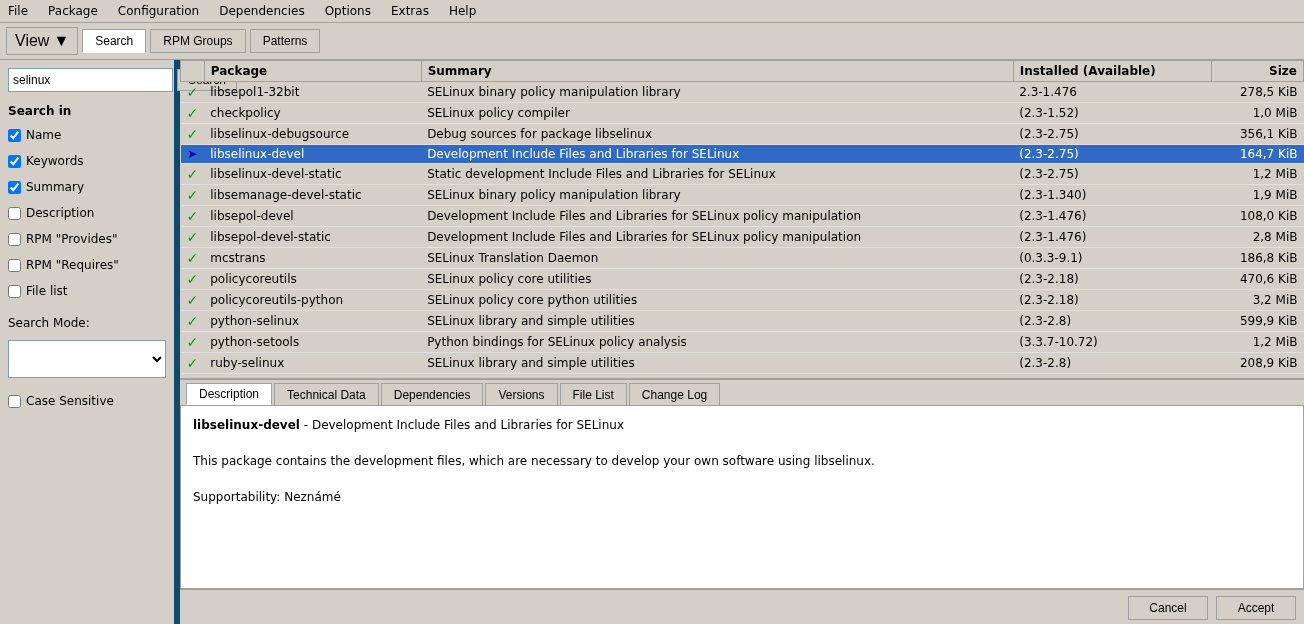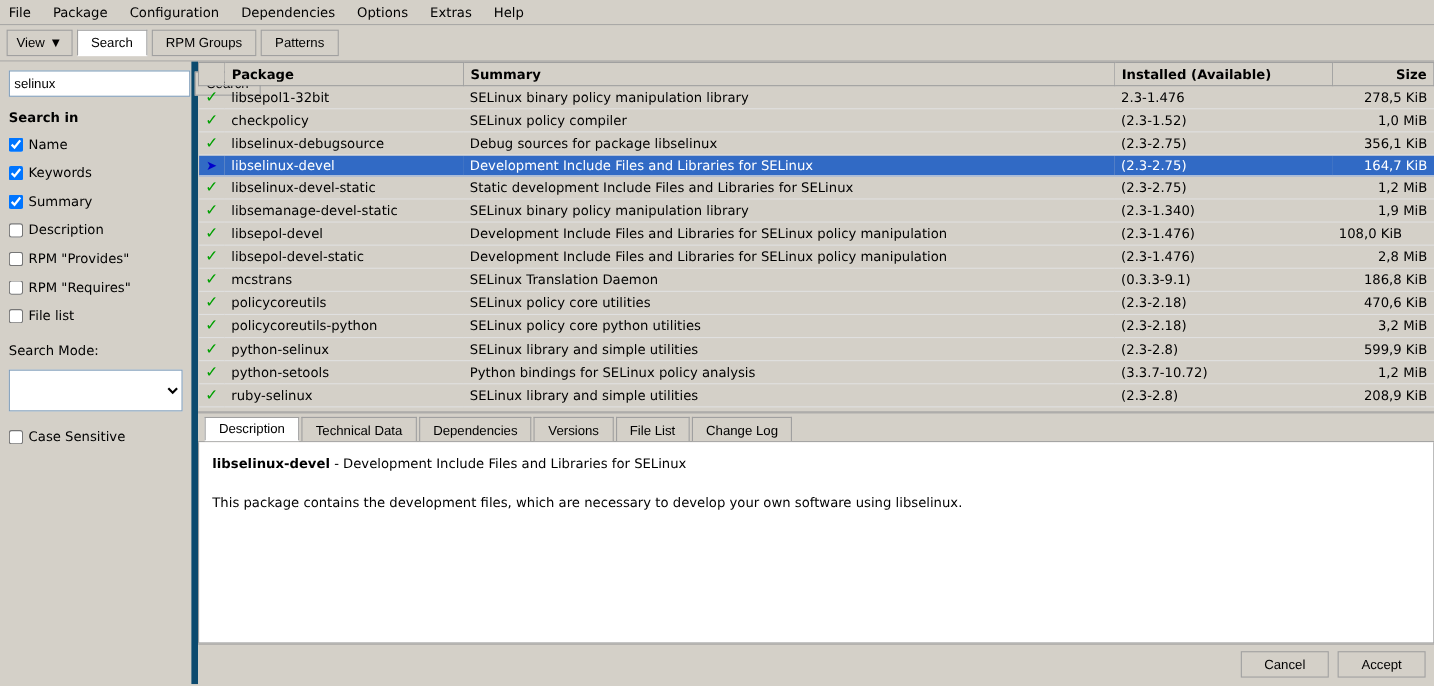--- a/index.html
+++ b/index.html
@@ -6,21 +6,21 @@
     body { font-family: 'DejaVu Sans', Arial, sans-serif; font-size: 12px; background: #d4d0c8; color: #000; }
     
     
     .menubar { background: #d4d0c8; padding: 2px 4px; display: flex; gap: 12px; border-bottom: 1px solid #a0a0a0; }
     .menubar span { cursor: pointer; padding: 2px 4px; }
     
     
     .toolbar { background: #d4d0c8; padding: 4px 6px; display: flex; gap: 4px; border-bottom: 1px solid #a0a0a0; align-items: center; }
     .tab-btn { padding: 4px 12px; background: #d4d0c8; border: 1px solid #a0a0a0; cursor: pointer; font-size: 12px; }
     .tab-btn.active { background: #fff; border-bottom: 1px solid #fff; }
-    .view-btn { padding: 4px 8px; background: #d4d0c8; border: 1px solid #a0a0a0; cursor: pointer; font-size: 12px; display: flex; align-items: center; gap: 4px; }
+    .view-btn { padding: 4px 8px; background: #d4d0c8; border: 1px solid #a0a0a0; cursor: pointer; font-size: 16px; display: flex; align-items: center; gap: 4px; }
     
     
     .main-layout { display: flex; height: calc(100vh - 58px); }
     
     
     .left-panel { width: 180px; background: #d4d0c8; padding: 8px; border-right: 6px solid #0c4a6e; display: flex; flex-direction: column; gap: 8px; }
     .search-row { display: flex; gap: 4px; align-items: center; }
     .search-combo { flex: 1; height: 24px; border: 1px solid #7f9db9; background: white; padding: 2px 4px; font-size: 12px; }
     .search-btn { padding: 3px 10px; background: #d4d0c8; border: 1px solid #a0a0a0; cursor: pointer; font-size: 12px; }
     
@@ -188,21 +188,21 @@
       <td>libsemanage-devel-static</td>
       <td>SELinux binary policy manipulation library</td>
       <td>(2.3-1.340)</td>
       <td style="text-align:right;">1,9 MiB</td>
     </tr>
             <tr>
       <td style="text-align:center;"><span style="color:#00a000;font-size:14px;">✓</span></td>
       <td>libsepol-devel</td>
       <td>Development Include Files and Libraries for SELinux policy manipulation</td>
       <td>(2.3-1.476)</td>
-      <td style="">108,0 KiB</td>
+      <td style="text-align:right;">108,0 KiB</td>
     </tr>
             <tr>
       <td style="text-align:center;"><span style="color:#00a000;font-size:14px;">✓</span></td>
       <td>libsepol-devel-static</td>
       <td>Development Include Files and Libraries for SELinux policy manipulation</td>
       <td>(2.3-1.476)</td>
       <td style="text-align:right;">2,8 MiB</td>
     </tr>
             <tr>
       <td style="text-align:center;"><span style="color:#00a000;font-size:14px;">✓</span></td>
@@ -266,20 +266,21 @@
         <button class="detail-tab">File List</button>
         <button class="detail-tab">Change Log</button>
       </div>
       <div class="detail-content">
         <p>
           <span class="pkg-name">libselinux-devel</span><span> - Development Include Files and Libraries for SELinux</span>
         </p>
         <br>
         <p>This package contains the development files, which are necessary to develop your own software using libselinux.</p>
         <br>
+        <p>Supportability: Neznámé</p>
       </div>
     </div>
 
     <div class="bottom-bar">
       <button class="bottom-btn">Cancel</button>
       <button class="bottom-btn">Accept</button>
     </div>
   </div>
 </div>
 

